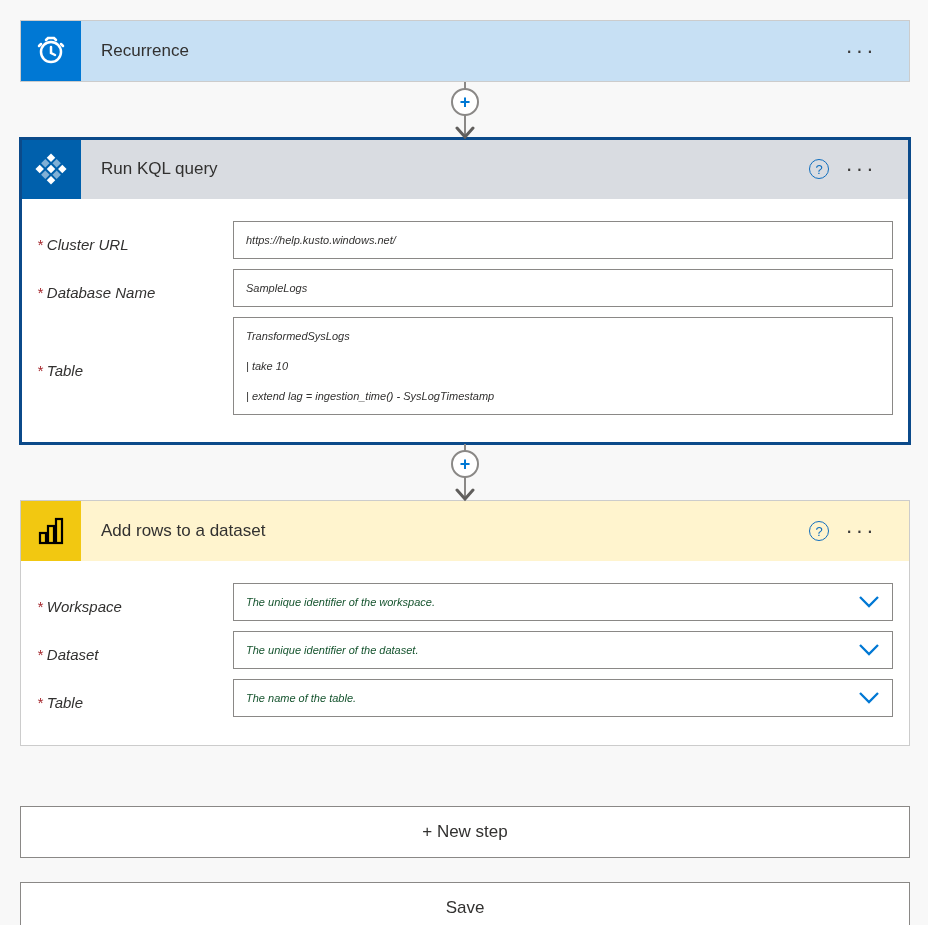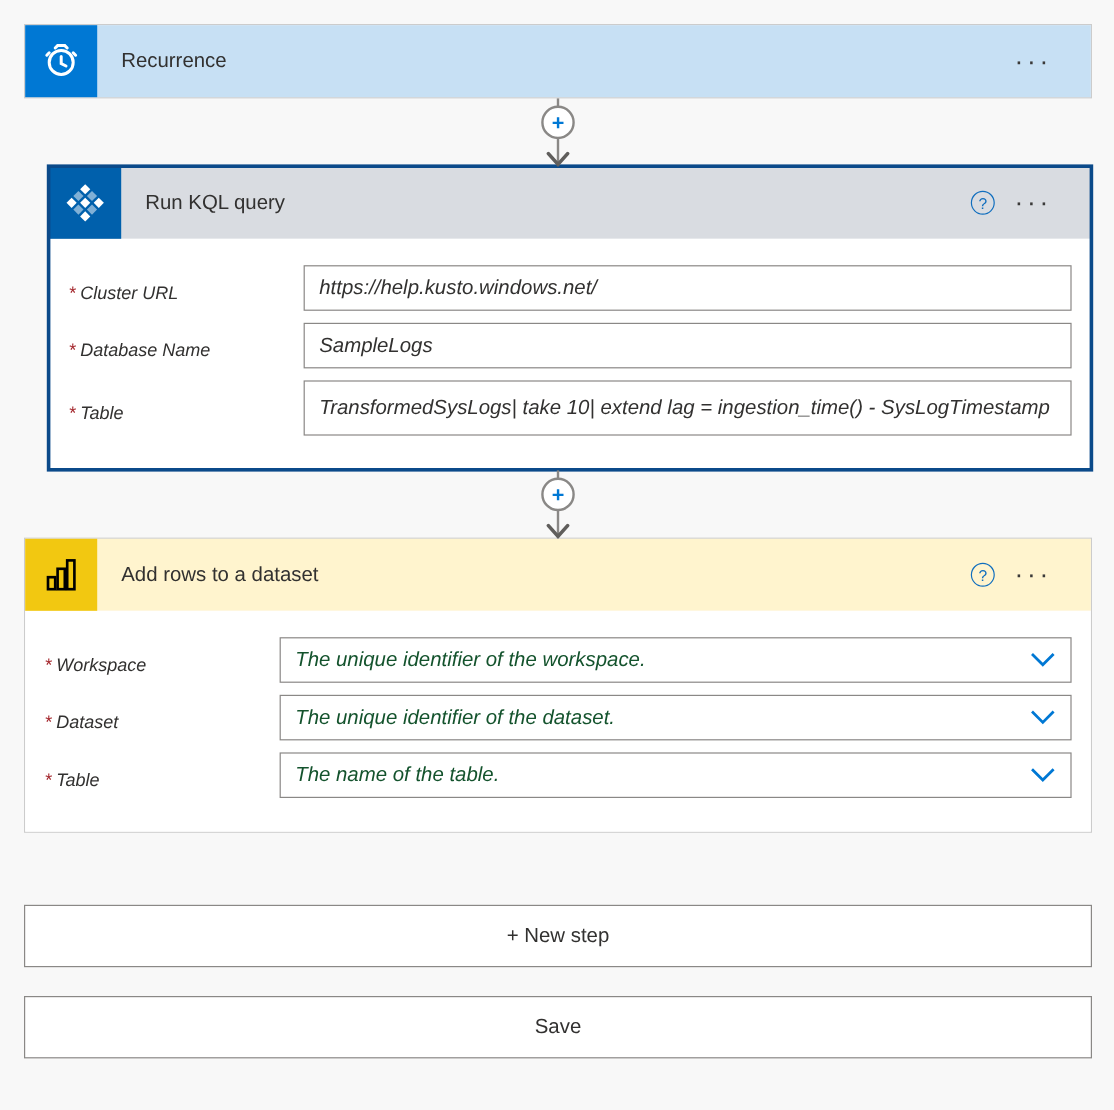--- a/index.html
+++ b/index.html
@@ -14,21 +14,20 @@
     margin: 0 auto;
   }
   .card {
     background: #fff;
     border: 1px solid #ccc;
     margin-bottom: 0;
   }
   .card.selected {
     outline: 3px solid #0b4a8a;
     outline-offset: -2px;
-    margin-left: 20px;
   }
   .card-header {
     display: flex;
     align-items: center;
     height: 60px;
     padding-right: 32px;
   }
   .card-icon {
     width: 60px;
     height: 60px;
@@ -97,30 +96,32 @@
     font-size: 15px;
     color: #323130;
     padding-top: 8px;
   }
   .req { color: #a4262c; margin-right: 4px; }
   .form-input {
     flex: 1;
     border: 1px solid #8a8886;
     min-height: 38px;
     padding: 8px 12px;
-    font-size: 17px;
+    font-size: 11px;
     font-family: inherit;
     color: #323130;
     display: flex;
     align-items: center;
     justify-content: space-between;
   }
   .form-textarea {
+    flex-direction: column;
     align-items: stretch;
     justify-content: flex-start;
+    gap: 10px;
     white-space: pre-line;
   }
   .form-textarea div { padding: 4px 0; }
   .placeholder { color: #14532d; }
   .chev-down {
     color: #0078d4;
   }
 
   
   .connector {

